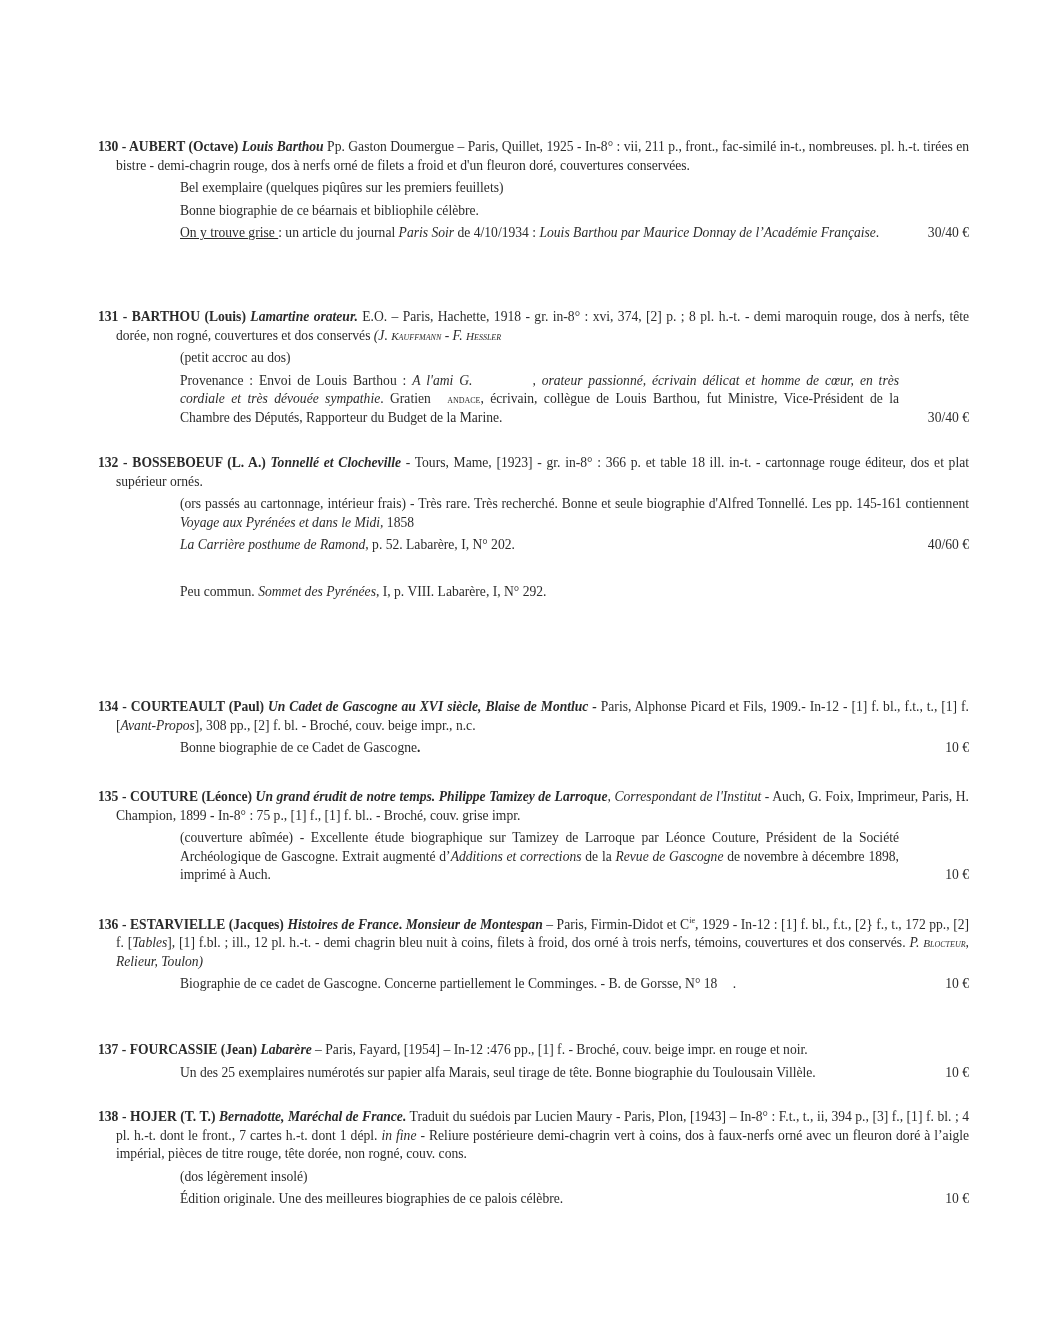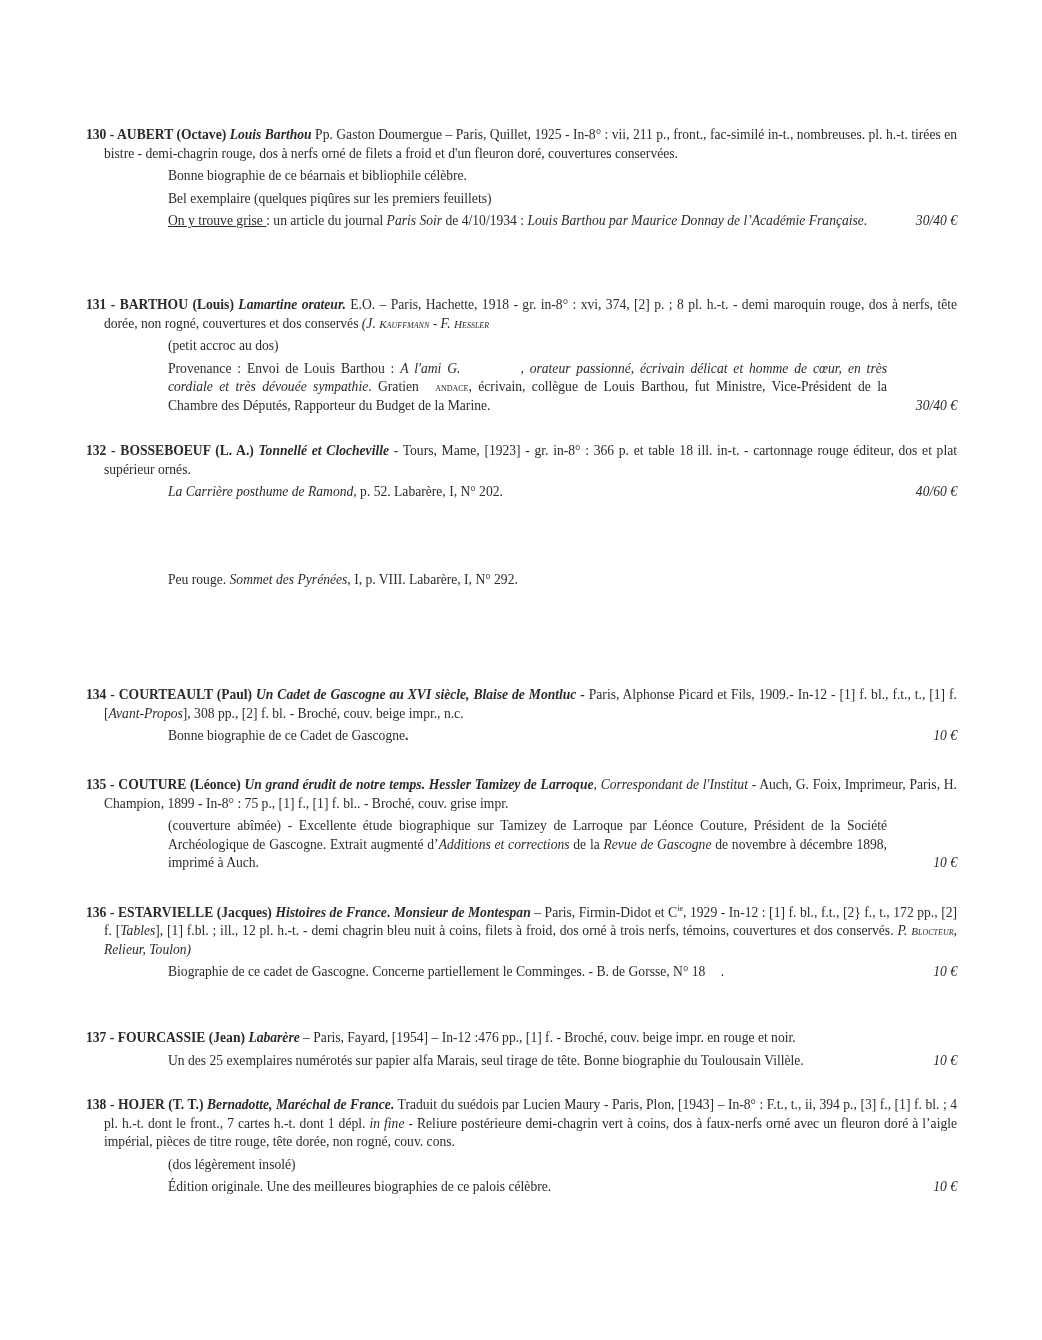--- a/index.html
+++ b/index.html
@@ -3,75 +3,75 @@
 <meta charset="utf-8">
 <style>
   html, body { margin: 0; padding: 0; background: #ffffff; }
   body {
     width: 1042px; height: 1340px; position: relative; overflow: hidden;
     font-family: "Liberation Serif", "DejaVu Serif", serif;
     color: #2b2b2b;
     font-size: 13.6px;
   }
   .page { position: absolute; left: 82px; top: 122px; width: 871px; }
-  .entry { margin: 4px; }
+  .entry { margin: 16px; }
   .head {
     text-align: justify;
     line-height: 18.6px;
     padding-left: 18px;
     text-indent: -18px;
     margin: 0 0 4px 0;
   }
   .note {
     margin: 0 0 4px 82px;
     line-height: 18.6px;
     text-align: justify;
     position: relative;
   }
   .note.has-price { padding-right: 70px; }
   .price {
     position: absolute; right: 0; bottom: 0;
     white-space: nowrap;
-    font-style: italic;
   }
   .b { font-weight: bold; }
   .i { font-style: italic; }
   .sc { font-variant: small-caps; font-size: 0.82em; }
   .u { text-decoration: underline; }
   .sup { vertical-align: super; font-size: 0.6em; }
   .gap { display: inline-block; }
 </style>
 </head>
 <body>
 
 <div class="page" id="page">
     <div class="entry" style="position: absolute; left: 0px; width: 100%; top: 0px;">
       <p class="head"><span class="b">130 - AUBERT (Octave) </span><span class="b i">Louis Barthou</span><span class="">  Pp. Gaston Doumergue – Paris, Quillet, 1925 -  In-8° : vii, 211 p., front., fac-similé in-t., nombreuses. pl. h.-t. tirées en bistre - demi-chagrin rouge, dos à nerfs orné de filets a froid et d'un fleuron doré, couvertures conservées.</span></p>
+      <p class="note"><span class="">Bel exemplaire (quelques piqûres sur les premiers feuillets)</span></p>
       <p class="note"><span class="">Bonne biographie de ce béarnais et bibliophile célèbre.</span></p>
-      <p class="note"><span class="">Bel exemplaire (quelques piqûres sur les premiers feuillets)</span></p>
       <p class="note has-price"><span class="u">On y trouve grise </span><span class="">: un article du journal </span><span class="i">Paris Soir</span><span class=""> de 4/10/1934 : </span><span class="i">Louis Barthou par Maurice Donnay de l’Académie Française</span><span class="">.</span><span class="price">30/40 €</span></p>
     </div>
     <div class="entry" style="position: absolute; left: 0px; width: 100%; top: 170px;">
       <p class="head"><span class="b">131 - BARTHOU (Louis) </span><span class="b i">Lamartine orateur.</span><span class=""> E.O. – Paris, Hachette, 1918 - gr. in-8° : xvi, 374, [2] p. ; 8 pl. h.-t. - demi maroquin rouge, dos à nerfs, tête dorée, non rogné, couvertures et dos conservés </span><span class="i">(J. </span><span class="i sc">Kauffmann</span><span class="i"> - F. </span><span class="i sc">Hessler</span></p>
       <p class="note"><span class="">(petit accroc au dos)</span></p>
       <p class="note has-price"><span class="">Provenance : Envoi de Louis Barthou : </span><span class="i">A l'ami G.</span><span class="gap" style="width: 60px;"></span><span class="i">, orateur passionné, écrivain délicat et homme de cœur, en très cordiale et très dévouée sympathie</span><span class="">. Gratien </span><span class="gap" style="width: 10px;"></span><span class="sc">andace</span><span class="">, écrivain, collègue de Louis Barthou, fut Ministre, Vice-Président de la Chambre des Députés, Rapporteur du Budget de la Marine.</span><span class="price">30/40 €</span></p>
     </div>
     <div class="entry" style="position: absolute; left: 0px; width: 100%; top: 316px;">
       <p class="head"><span class="b">132 - BOSSEBOEUF (L. A.) </span><span class="b i">Tonnellé et Clocheville</span><span class=""> - Tours, Mame, [1923] - gr. in-8° : 366 p. et table   18 ill. in-t. - cartonnage rouge éditeur, dos et plat supérieur ornés.</span></p>
+      <p class="note"><span class="">(ors passés au cartonnage, intérieur frais) - Très rare. Très recherché. Bonne et seule biographie d'Alfred Tonnellé. Les pp. 145-161 contiennent   </span><span class="i">Voyage aux Pyrénées et dans le Midi,</span><span class=""> 1858</span></p>
       <p class="note has-price"><span class="i">La Carrière posthume de Ramond</span><span class="">, p. 52. Labarère, I, N° 202.</span><span class="price">40/60 €</span></p>
     </div>
     <div class="entry" style="position: absolute; left: 0px; width: 100%; top: 445px;">
-      <p class="note"><span class="">Peu rouge. </span><span class="i">Sommet des Pyrénées</span><span class="">, I, p. VIII. Labarère, I, N° 292.</span></p>
+      <p class="note"><span class="">Peu commun. </span><span class="i">Sommet des Pyrénées</span><span class="">, I, p. VIII. Labarère, I, N° 292.</span></p>
     </div>
     <div class="entry" style="position: absolute; left: 0px; width: 100%; top: 560px;">
       <p class="head"><span class="b">134 - COURTEAULT (Paul) </span><span class="b i">Un Cadet de Gascogne au XVI  siècle, Blaise de Montluc -</span><span class="">  Paris, Alphonse Picard et Fils, 1909.-  In-12 - [1] f. bl., f.t., t., [1] f. [</span><span class="i">Avant-Propos</span><span class="">], 308 pp., [2] f. bl. - Broché,  couv. beige impr., n.c.</span></p>
       <p class="note has-price"><span class="">Bonne biographie de ce Cadet de Gascogne</span><span class="b">.</span><span class="price">10 €</span></p>
     </div>
     <div class="entry" style="position: absolute; left: 0px; width: 100%; top: 650px;">
-      <p class="head"><span class="b">135 - COUTURE (Léonce) </span><span class="b i">Un grand érudit de notre temps. Hessler Tamizey de Larroque</span><span class="i">, Correspondant de l'Institut</span><span class=""> -  Auch, G. Foix, Imprimeur, Paris, H. Champion, 1899 </span><span class="b">-</span><span class="">  In-8° : 75 p., [1] f., [1] f. bl.. - Broché, couv. grise impr.</span></p>
+      <p class="head"><span class="b">135 - COUTURE (Léonce) </span><span class="b i">Un grand érudit de notre temps. Philippe Tamizey de Larroque</span><span class="i">, Correspondant de l'Institut</span><span class=""> -  Auch, G. Foix, Imprimeur, Paris, H. Champion, 1899 </span><span class="b">-</span><span class="">  In-8° : 75 p., [1] f., [1] f. bl.. - Broché, couv. grise impr.</span></p>
       <p class="note has-price"><span class="">(couverture abîmée) - Excellente étude biographique sur Tamizey de Larroque par Léonce Couture, Président de la Société Archéologique de Gascogne. Extrait augmenté d’</span><span class="i">Additions et corrections</span><span class=""> de la </span><span class="i">Revue de Gascogne</span><span class=""> de novembre à décembre 1898, imprimé à Auch.</span><span class="price">10 €</span></p>
     </div>
     <div class="entry" style="position: absolute; left: 0px; width: 100%; top: 774px;">
       <p class="head"><span class="b">136 - ESTARVIELLE (Jacques) </span><span class="b i">Histoires de France</span><span class="b">. </span><span class="b i">Monsieur de Montespan</span><span class=""> – Paris, Firmin-Didot et C</span><span class="sup">ie</span><span class="">, 1929 - In-12 : [1] f. bl., f.t., [2} f., t., 172 pp., [2] f. [</span><span class="i">Tables</span><span class="">], [1] f.bl. ; ill., 12 pl. h.-t. - demi chagrin bleu nuit à coins, filets à froid, dos orné à trois nerfs, témoins, couvertures et dos conservés.  </span><span class="i">P. </span><span class="i sc">Blocteur</span><span class="i">, Relieur, Toulon)</span></p>
       <p class="note has-price"><span class="">Biographie de ce cadet de Gascogne. Concerne partiellement le Comminges. - B. de Gorsse, N° 18 </span><span class="gap" style="width: 12px;"></span><span class="">.</span><span class="price">10 €</span></p>
     </div>
     <div class="entry" style="position: absolute; left: 0px; width: 100%; top: 903px;">
       <p class="head"><span class="b">137 - FOURCASSIE (Jean) </span><span class="b i">Labarère</span><span class=""> – Paris, Fayard, [1954] – In-12 :476 pp., [1] f. - Broché, couv. beige impr. en rouge et noir.</span></p>
       <p class="note has-price"><span class="">Un des 25 exemplaires numérotés sur papier alfa Marais, seul tirage de tête. Bonne biographie du Toulousain Villèle.</span><span class="price">10 €</span></p>
     </div>

